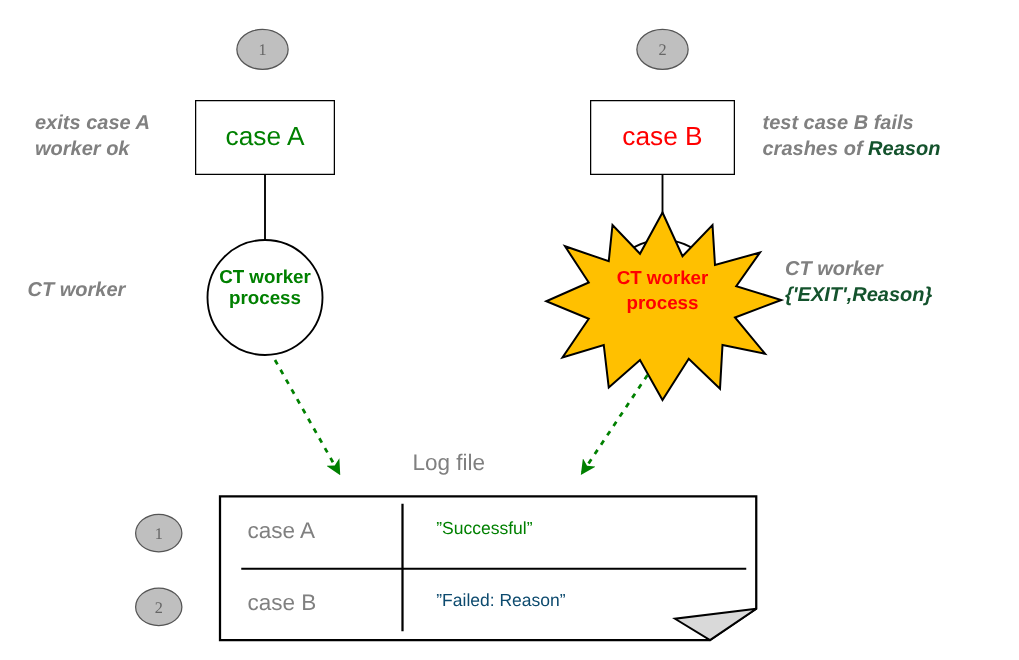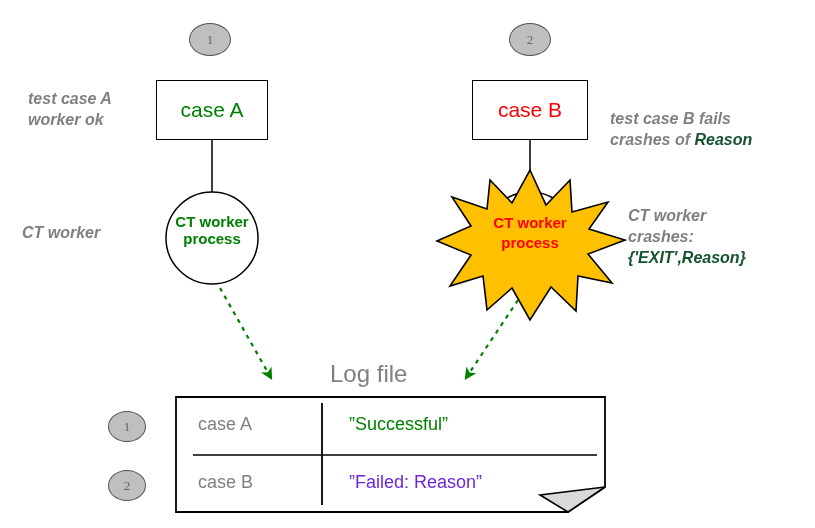--- a/index.html
+++ b/index.html
@@ -79,38 +79,38 @@
     display: flex;
     align-items: center;
     justify-content: center;
     box-sizing: border-box;
     font-family: "Liberation Serif", serif;
   }
 
   
   .log-title {
     color: #808080;
-    font-size: 24px;
+    font-size: 18px;
     font-family: "Liberation Sans", sans-serif;
     white-space: nowrap;
   }
   .cell-case {
     color: #808080;
     font-size: 18px;
     font-family: "Liberation Sans", sans-serif;
     white-space: nowrap;
   }
   .cell-result {
-    font-size: 18px;
+    font-size: 14px;
     font-family: "Liberation Sans", sans-serif;
     white-space: nowrap;
     text-align: right;
   }
   .res-ok  { color: #008000; }
-  .res-bad { color: #6d28d9; }
+  .res-bad { color: #0c4a6e; }
 </style>
 </head>
 <body>
 
 <div id="stage">
 
   <svg class="abs" width="815" height="528" style="left:0;top:0;">
     <defs>
       <marker id="arrowGreen" viewBox="0 0 10 10" refX="8" refY="5" markerWidth="5.5" markerHeight="5.5" orient="auto-start-reverse">
         <path d="M 0 0 L 10 5 L 0 10 L 2.6 5 z" fill="#008000"></path>
@@ -150,46 +150,45 @@
 
   <div class="abs case-box" style="left:156px; top:80px; width:112px; height:60px;">
     <span class="case-label case-a-label">case A</span>
   </div>
 
   <div class="abs case-box" style="left:472px; top:80px; width:116px; height:60px;">
     <span class="case-label case-b-label">case B</span>
   </div>
 
   <div class="abs annot" style="left:28px; top:88px; text-align:left;">
-    <div>test case A</div>
+    <div>exits case A</div>
     <div>worker ok</div>
   </div>
 
-  <div class="abs annot" style="left:610px; top:88px; text-align:left;margin-top:20px;">
+  <div class="abs annot" style="left:610px; top:88px; text-align:left;">
     <div>test case B fails</div>
     <div><span>crashes of </span><span class="hl">Reason</span></div>
   </div>
 
   <div class="abs" style="left:162px; top:213px; width:100px; text-align:center;">
     <div class="proc-text-green">CT worker</div>
     <div class="proc-text-green">process</div>
   </div>
 
   <div class="abs" style="left:480px; top:213px; width:100px; text-align:center;">
     <div class="proc-text-red">CT worker</div>
     <div class="proc-text-red">process</div>
   </div>
 
   <div class="abs annot" style="left:22px; top:222px; text-align:left;">
     <div>CT worker</div>
   </div>
 
   <div class="abs annot" style="left:628px; top:205px; text-align:left;">
     <div>CT worker</div>
-    <div>crashes:</div>
     <div class="hl">{'EXIT',Reason}</div>
   </div>
 
   <div class="abs log-title" style="left:330px; top:360px;">Log file</div>
 
   <div class="abs badge" style="left:108px; top:411px; width:38px; height:31px;">
     <span>1</span>
   </div>
   <div class="abs badge" style="left:108px; top:470px; width:38px; height:31px;">
     <span>2</span>

